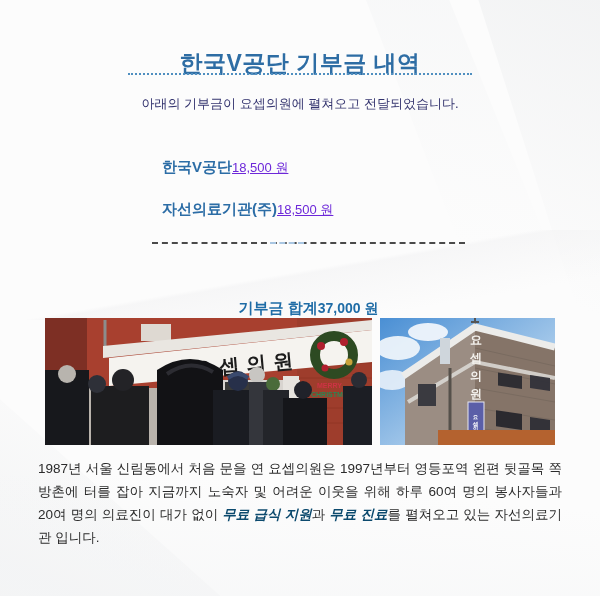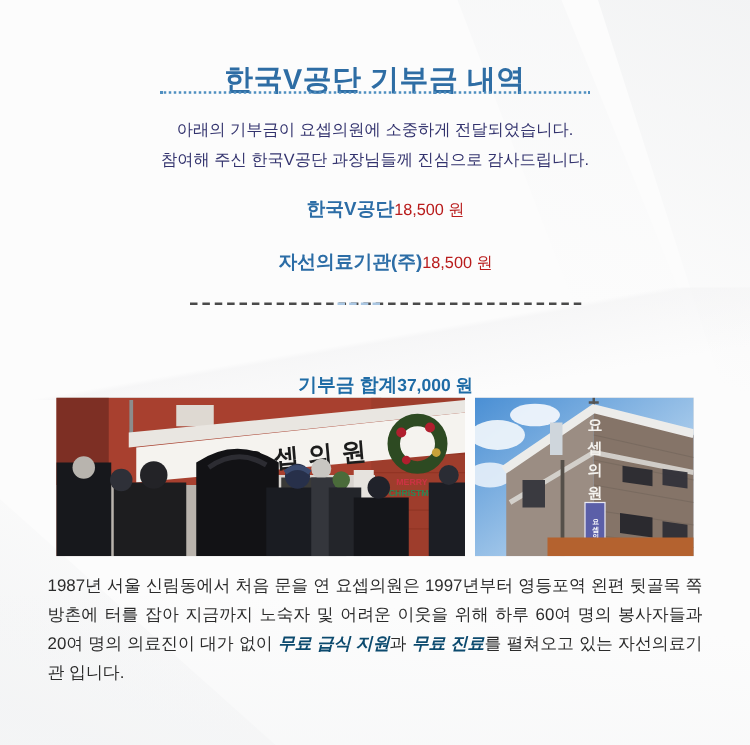--- a/index.html
+++ b/index.html
@@ -44,25 +44,25 @@
   .intro{
     position:absolute;top:92px;left:0;width:600px;
     text-align:center;
     font-size:13px;line-height:24px;
     color:#33336e;font-weight:500;
   }
   .donation-table{
     position:absolute;top:158px;left:162px;width:293px;
   }
   .donation-row{
-    display:flex;justify-content:center;align-items:baseline;
+    display:flex;justify-content:flex-start;align-items:baseline;
     margin-bottom:23px;
   }
   .donor-name{font-size:15px;font-weight:700;color:#2c6da6;}
-  .donor-amount{font-size:13px;color:#b91c1c;}
+  .donor-amount{font-size:13px;color:#6d28d9;text-decoration:underline;}
   .dash-divider{
     position:relative;height:0;margin:4px 0 0 -10px;width:313px;
     border-top:2px dashed #4a4a4a;
   }
   .dash-divider .blue-seg{
     position:absolute;top:-2px;left:118px;width:34px;height:0;
     border-top:2px dashed #a9c6e2;
   }
   .total-row{
     display:flex;justify-content:center;align-items:baseline;
@@ -95,22 +95,21 @@
   <div class="deco deco-tr1"></div>
   <div class="deco deco-tr2"></div>
   <div class="deco deco-mid"></div>
   <div class="deco deco-bl1"></div>
   <div class="deco deco-bl2"></div>
 
   <h1 class="title">한국V공단 기부금 내역</h1>
   <div class="title-divider"></div>
 
   <div class="intro">
-    <div>아래의 기부금이 요셉의원에 소중하게 전달되었습니다.</div>
-    <div>참여해 주신 한국V공단 과장님들께 진심으로 감사드립니다.</div>
+    <div>아래의 기부금이 요셉의원에 펼쳐오고 전달되었습니다.</div>
   </div>
 
   <div class="donation-table">
     <div class="donation-row">
       <span class="donor-name">한국V공단</span>
       <span class="donor-amount">18,500 원</span>
     </div>
     <div class="donation-row">
       <span class="donor-name">자선의료기관(주)</span>
       <span class="donor-amount">18,500 원</span>

